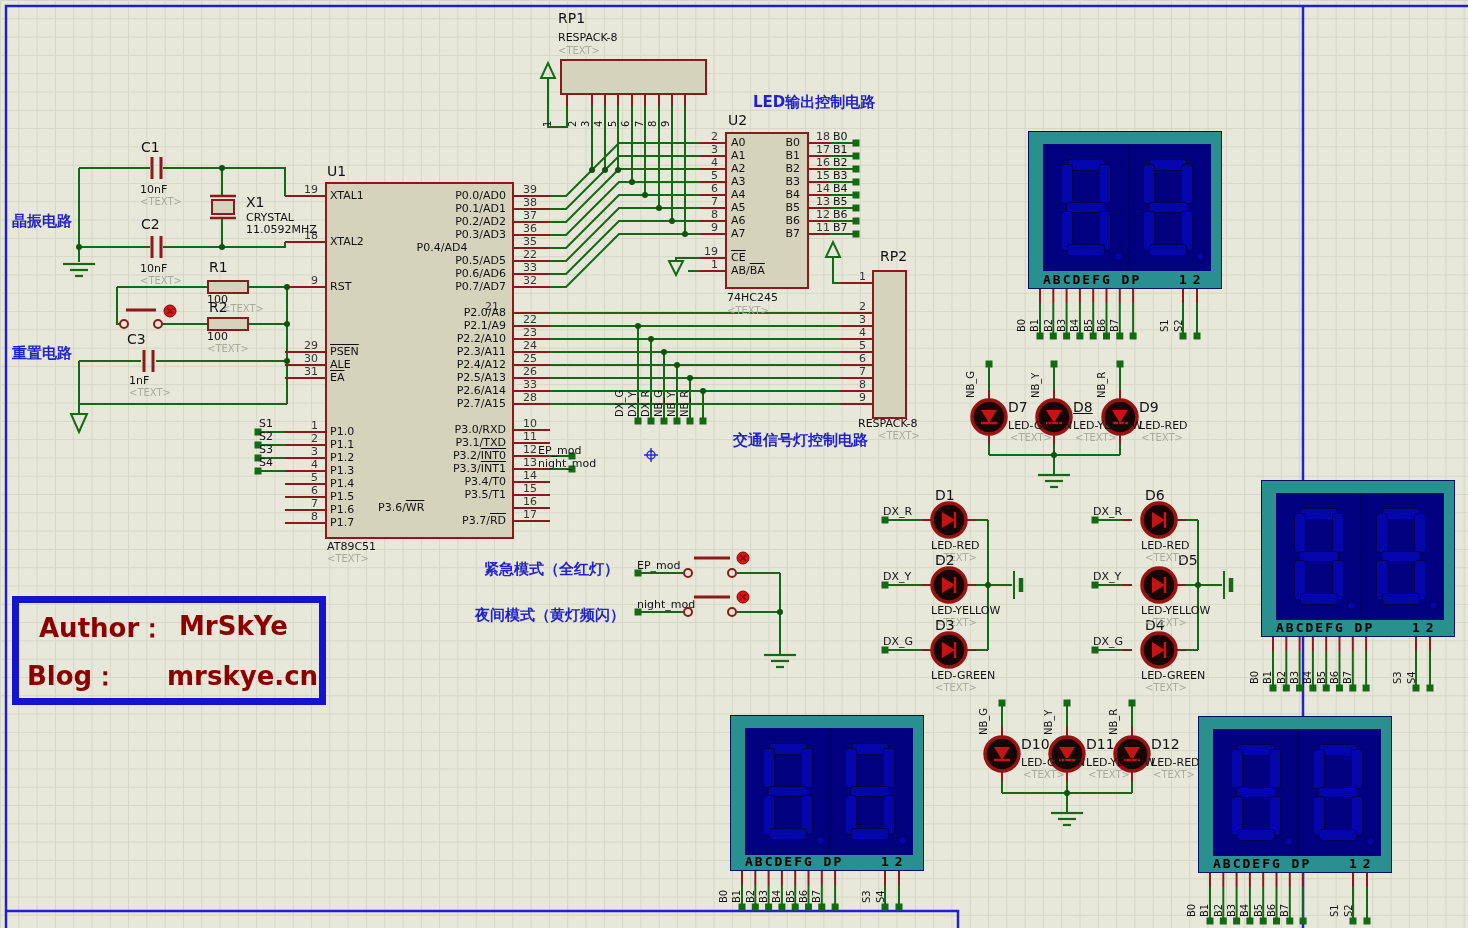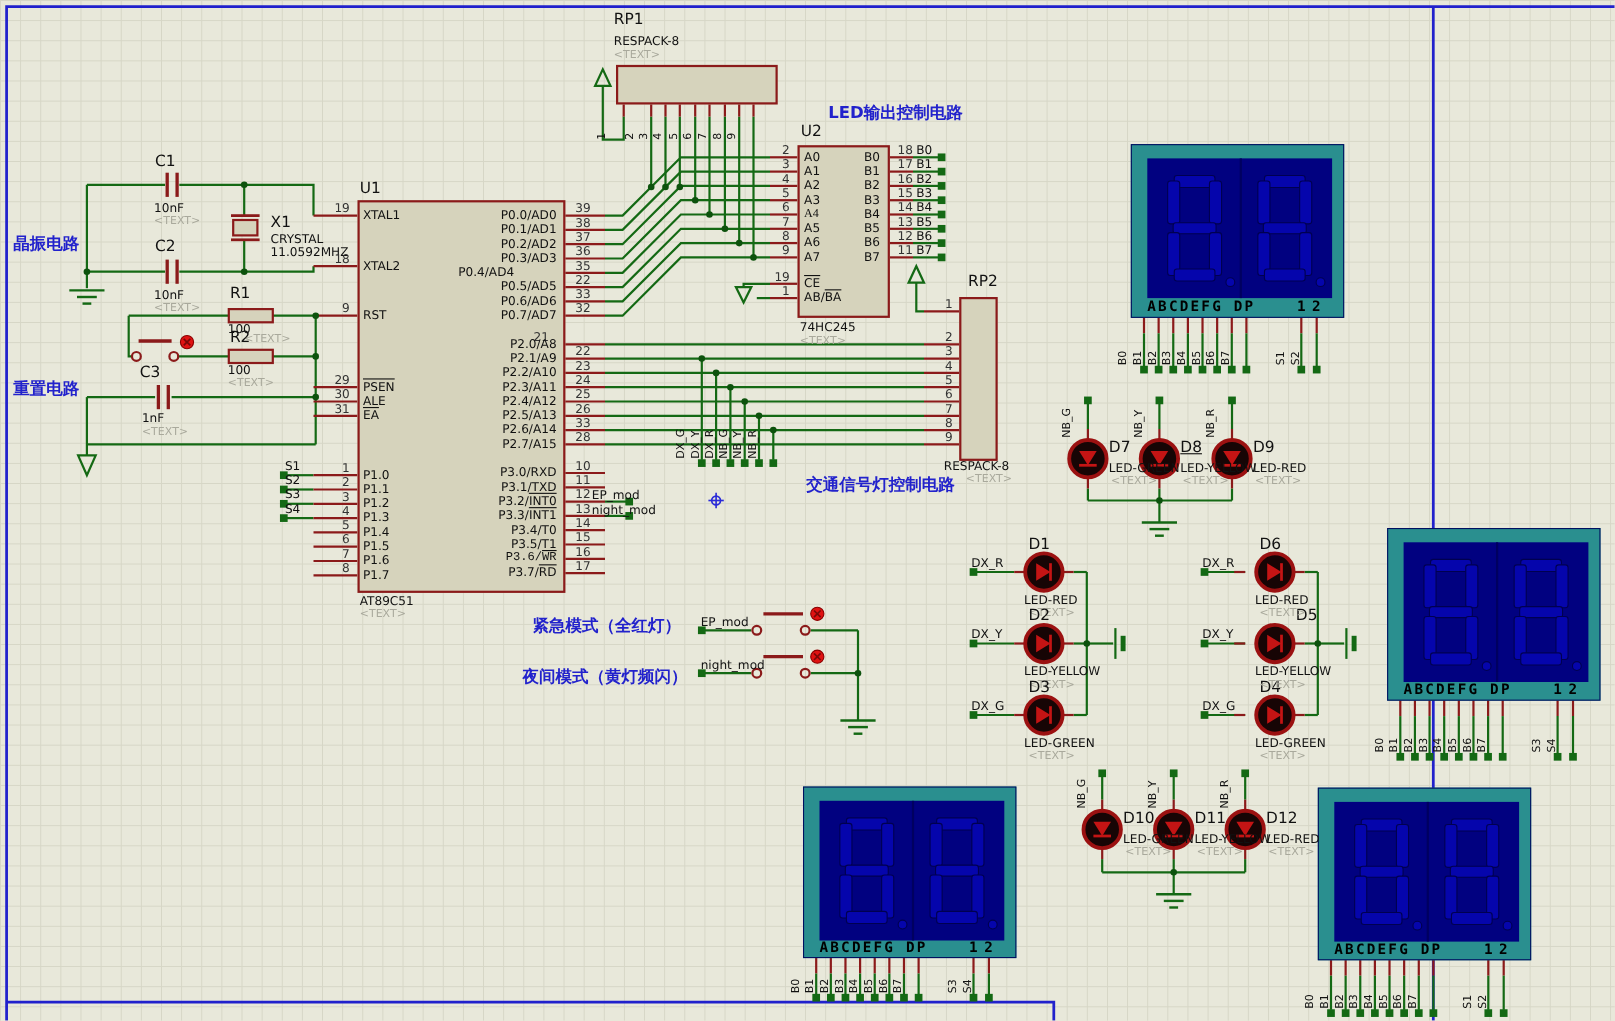--- a/index.html
+++ b/index.html
@@ -540,20 +540,26 @@
       <rect x="1363.5" y="917.5" width="7" height="7" fill="#146914"></rect>
     </svg>
 
   <div class="t blue" style="left:12px;top:212px">晶振电路</div>
   <div class="t blue" style="left:12px;top:344px">重置电路</div>
   <div class="t blue" style="left:753px;top:93px">LED输出控制电路</div>
   <div class="t blue" style="left:733px;top:431px">交通信号灯控制电路</div>
   <div class="t blue" style="left:484px;top:560px">紧急模式（全红灯）</div>
   <div class="t blue" style="left:475px;top:606px">夜间模式（黄灯频闪）</div>
 
+  <div id="author-box">
+    <span class="author-t" style="left:20px;top:8px">Author：</span>
+    <span class="author-t" style="left:160px;top:8px">MrSkYe</span>
+    <span class="author-t" style="left:8px;top:56px">Blog：</span>
+    <span class="author-t" style="left:148px;top:58px">mrskye.cn</span>
+  </div>
 
   <div class="chip" style="left:325px;top:182px;width:185px;height:353px"></div>
   <div class="chip" style="left:725px;top:132px;width:80px;height:153px"></div>
   <div class="chip" style="left:560px;top:59px;width:143px;height:32px"></div>
   <div class="chip" style="left:872px;top:270px;width:31px;height:145px"></div>
 
   <div class="t ref" style="left:327px;top:163px">U1</div>
   <div class="t part" style="left:327px;top:540px">AT89C51</div>
   <div class="t gray" style="left:327px;top:553px">&lt;TEXT&gt;</div>
   <div class="t ref" style="left:728px;top:112px">U2</div>
@@ -703,33 +709,33 @@
     <div class="t lbl" style="left: 378px; top: 436px; width: 128px; text-align: right;">P3.1/TXD</div>
     <div class="t num" style="left: 503px; top: 443px; width: 34px; text-align: right;">12</div>
     <div class="t lbl" style="left: 378px; top: 449px; width: 128px; text-align: right;">P3.2/<span class="bar">INT0</span></div>
     <div class="t num" style="left: 503px; top: 456px; width: 34px; text-align: right;">13</div>
     <div class="t lbl" style="left: 378px; top: 462px; width: 128px; text-align: right;">P3.3/<span class="bar">INT1</span></div>
     <div class="t num" style="left: 503px; top: 469px; width: 34px; text-align: right;">14</div>
     <div class="t lbl" style="left: 378px; top: 475px; width: 128px; text-align: right;">P3.4/T0</div>
     <div class="t num" style="left: 503px; top: 482px; width: 34px; text-align: right;">15</div>
     <div class="t lbl" style="left: 378px; top: 488px; width: 128px; text-align: right;">P3.5/T1</div>
     <div class="t num" style="left: 503px; top: 495px; width: 34px; text-align: right;">16</div>
-    <div class="t lbl" style="left: 378px; top: 501px; width: 128px; text-align: right; font-family: Liberation Mono, monospace;">P3.6/<span class="bar">WR</span></div>
+    <div class="t lbl" style="left: 378px; top: 501px; width: 128px; ">P3.6/<span class="bar">WR</span></div>
     <div class="t num" style="left: 503px; top: 508px; width: 34px; text-align: right;">17</div>
     <div class="t lbl" style="left: 378px; top: 514px; width: 128px; text-align: right;">P3.7/<span class="bar">RD</span></div>
     <div class="t num" style="left: 684px; top: 130px; width: 34px; text-align: right;">2</div>
     <div class="t lbl" style="left: 731px; top: 136px;">A0</div>
     <div class="t num" style="left: 684px; top: 143px; width: 34px; text-align: right;">3</div>
     <div class="t lbl" style="left: 731px; top: 149px;">A1</div>
     <div class="t num" style="left: 684px; top: 156px; width: 34px; text-align: right;">4</div>
     <div class="t lbl" style="left: 731px; top: 162px;">A2</div>
     <div class="t num" style="left: 684px; top: 169px; width: 34px; text-align: right;">5</div>
     <div class="t lbl" style="left: 731px; top: 175px;">A3</div>
     <div class="t num" style="left: 684px; top: 182px; width: 34px; text-align: right;">6</div>
-    <div class="t lbl" style="left: 731px; top: 188px; font-family: Liberation Serif, serif;">A4</div>
+    <div class="t lbl" style="left: 731px; top: 188px;">A4</div>
     <div class="t num" style="left: 684px; top: 195px; width: 34px; text-align: right;">7</div>
     <div class="t lbl" style="left: 731px; top: 201px;">A5</div>
     <div class="t num" style="left: 684px; top: 208px; width: 34px; text-align: right;">8</div>
     <div class="t lbl" style="left: 731px; top: 214px;">A6</div>
     <div class="t num" style="left: 684px; top: 221px; width: 34px; text-align: right;">9</div>
     <div class="t lbl" style="left: 731px; top: 227px;">A7</div>
     <div class="t num" style="left: 798px; top: 130px; width: 32px; text-align: right;">18</div>
     <div class="t lbl" style="left: 738px; top: 136px; width: 62px; text-align: right;">B0</div>
     <div class="t net" style="left: 833px; top: 130px;">B0</div>
     <div class="t num" style="left: 798px; top: 143px; width: 32px; text-align: right;">17</div>

